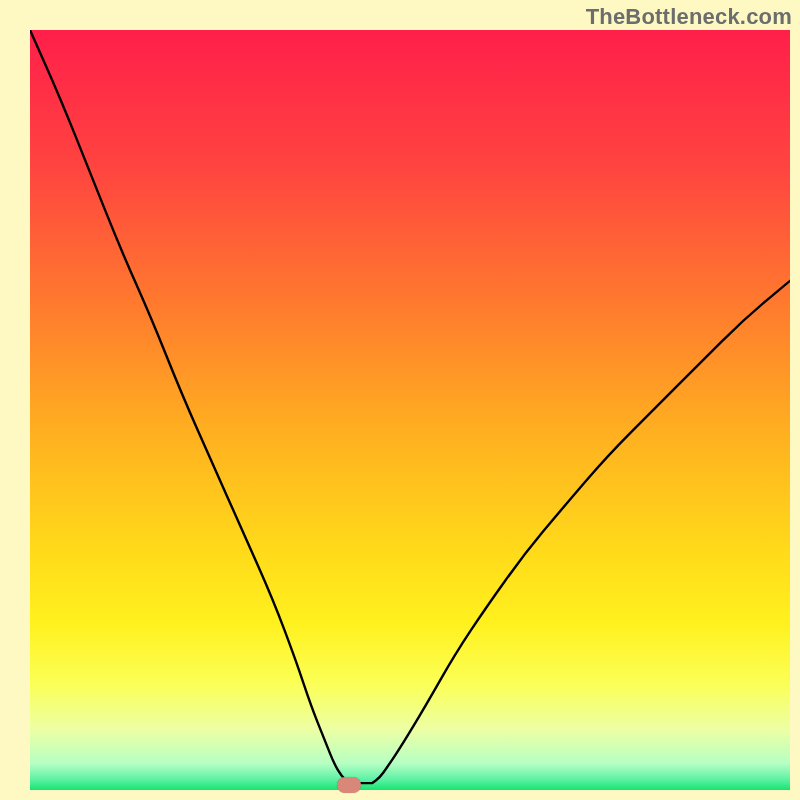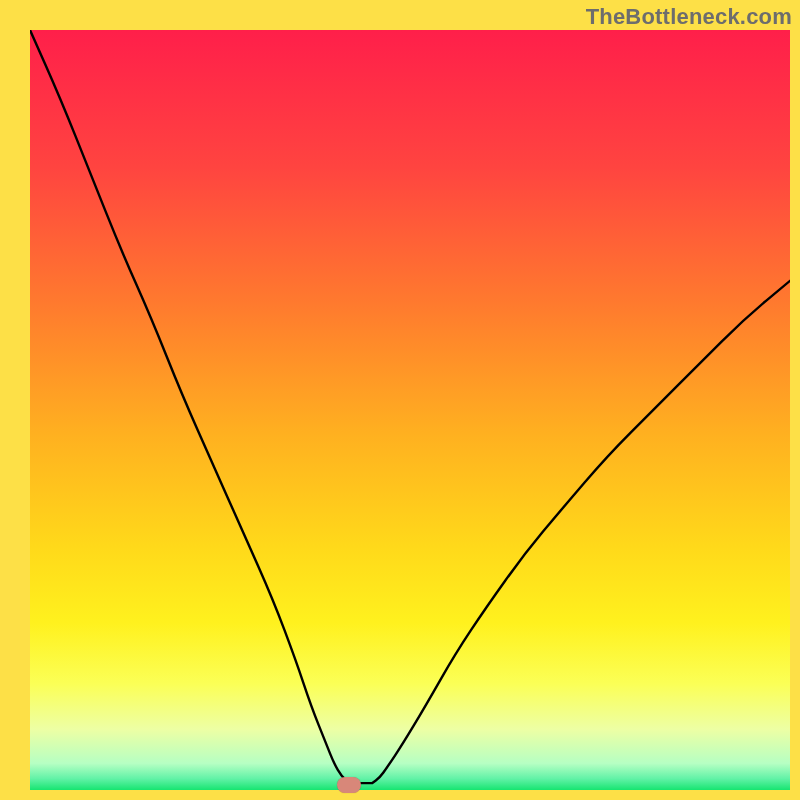--- a/index.html
+++ b/index.html
@@ -9,21 +9,21 @@
     height: 800px;
     background: #000;
     overflow: hidden;
   }
   .frame {
     position: absolute;
     left: 0;
     top: 0;
     width: 800px;
     height: 800px;
-    background: #fde047;
+    background: #fef9c3;
   }
   .watermark {
     position: absolute;
     top: 4px;
     right: 8px;
     font-family: Arial, Helvetica, sans-serif;
     font-size: 22px;
     font-weight: bold;
     color: #6d6d6d;
     letter-spacing: 0.2px;

